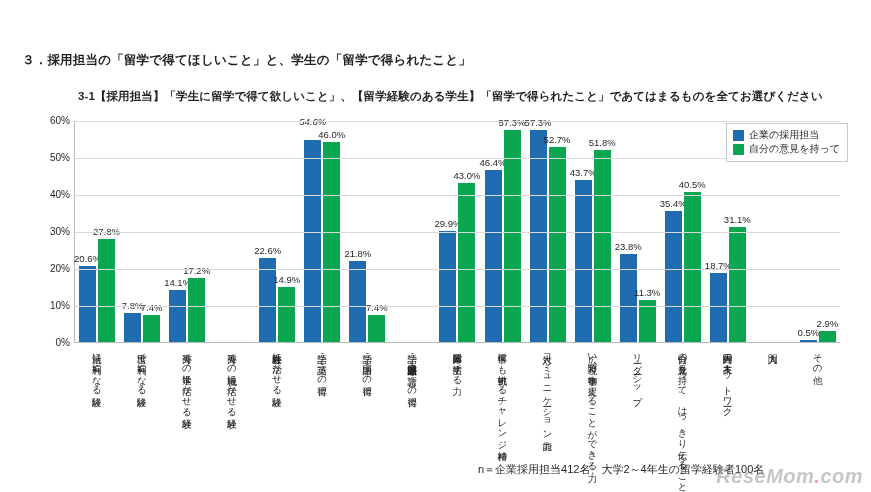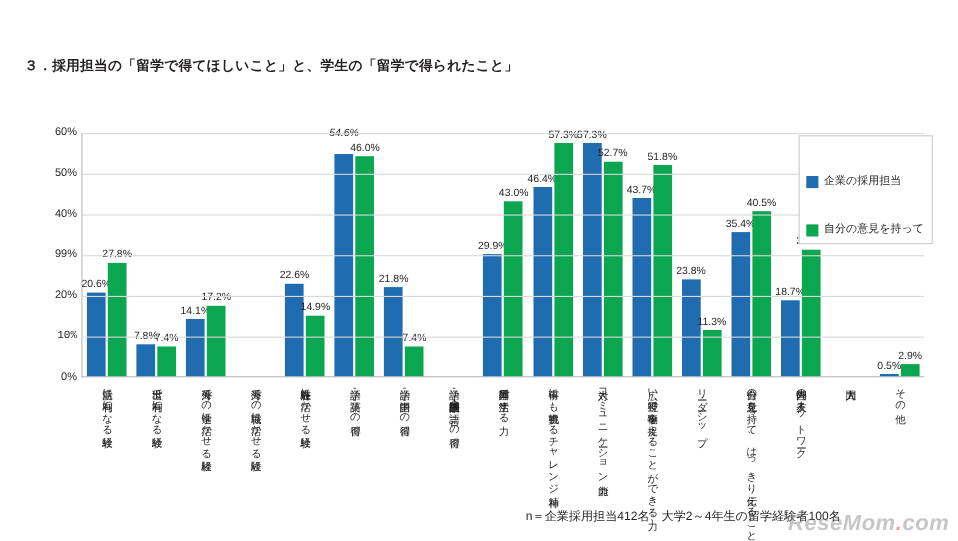--- a/index.html
+++ b/index.html
@@ -133,21 +133,20 @@
     border: 1px solid #c9c9c9;
     background: #ffffff;
     padding: 4px 7px 5px 6px;
     font-size: 10px;
     line-height: 14px;
   }
   .legend .row {
     display: flex;
     align-items: center;
     white-space: nowrap;
-    margin-top: 30px;
   }
   .legend .swatch {
     width: 11px;
     height: 11px;
     margin-right: 5px;
     display: inline-block;
   }
   .footnote {
     position: absolute;
     left: 478px;
@@ -166,27 +165,28 @@
     font-style: italic;
   }
   .watermark .dot { color: rgba(200,60,60,0.45); }
 </style>
 </head>
 <body>
 
 <div class="page">
 
   <div class="heading">３．採用担当の「留学で得てほしいこと」と、学生の「留学で得られたこと」</div>
+  <div class="subheading">3-1【採用担当】「学生に留学で得て欲しいこと」、【留学経験のある学生】「留学で得られたこと」であてはまるものを全てお選びください</div>
 
   <div class="chart-area">
     <div class="yaxis-labels">
         <div class="ytick" style="top: 222px;">0%</div>
-        <div class="ytick" style="top: 185px; font-family: Liberation Mono, monospace;">10%</div>
+        <div class="ytick" style="top: 185px;">10%</div>
         <div class="ytick" style="top: 148px;">20%</div>
-        <div class="ytick" style="top: 111px;">99%</div>
+        <div class="ytick" style="top: 111px;">30%</div>
         <div class="ytick" style="top: 74px;">40%</div>
         <div class="ytick" style="top: 37px;">50%</div>
         <div class="ytick" style="top: 0px;">60%</div>
       </div>
     <div class="plot">
       <div class="bars">
           <div class="group" style="left: 0px; width: 45.0588px;">
             <div class="bar b1" style="height: 76.22px; background: rgb(31, 108, 176);"></div>
             <div class="vlabel" style="left: 12.5px; bottom: 78.22px;">20.6%</div>
             <div class="bar b2" style="height: 102.86px; background: rgb(10, 166, 80);"></div>

